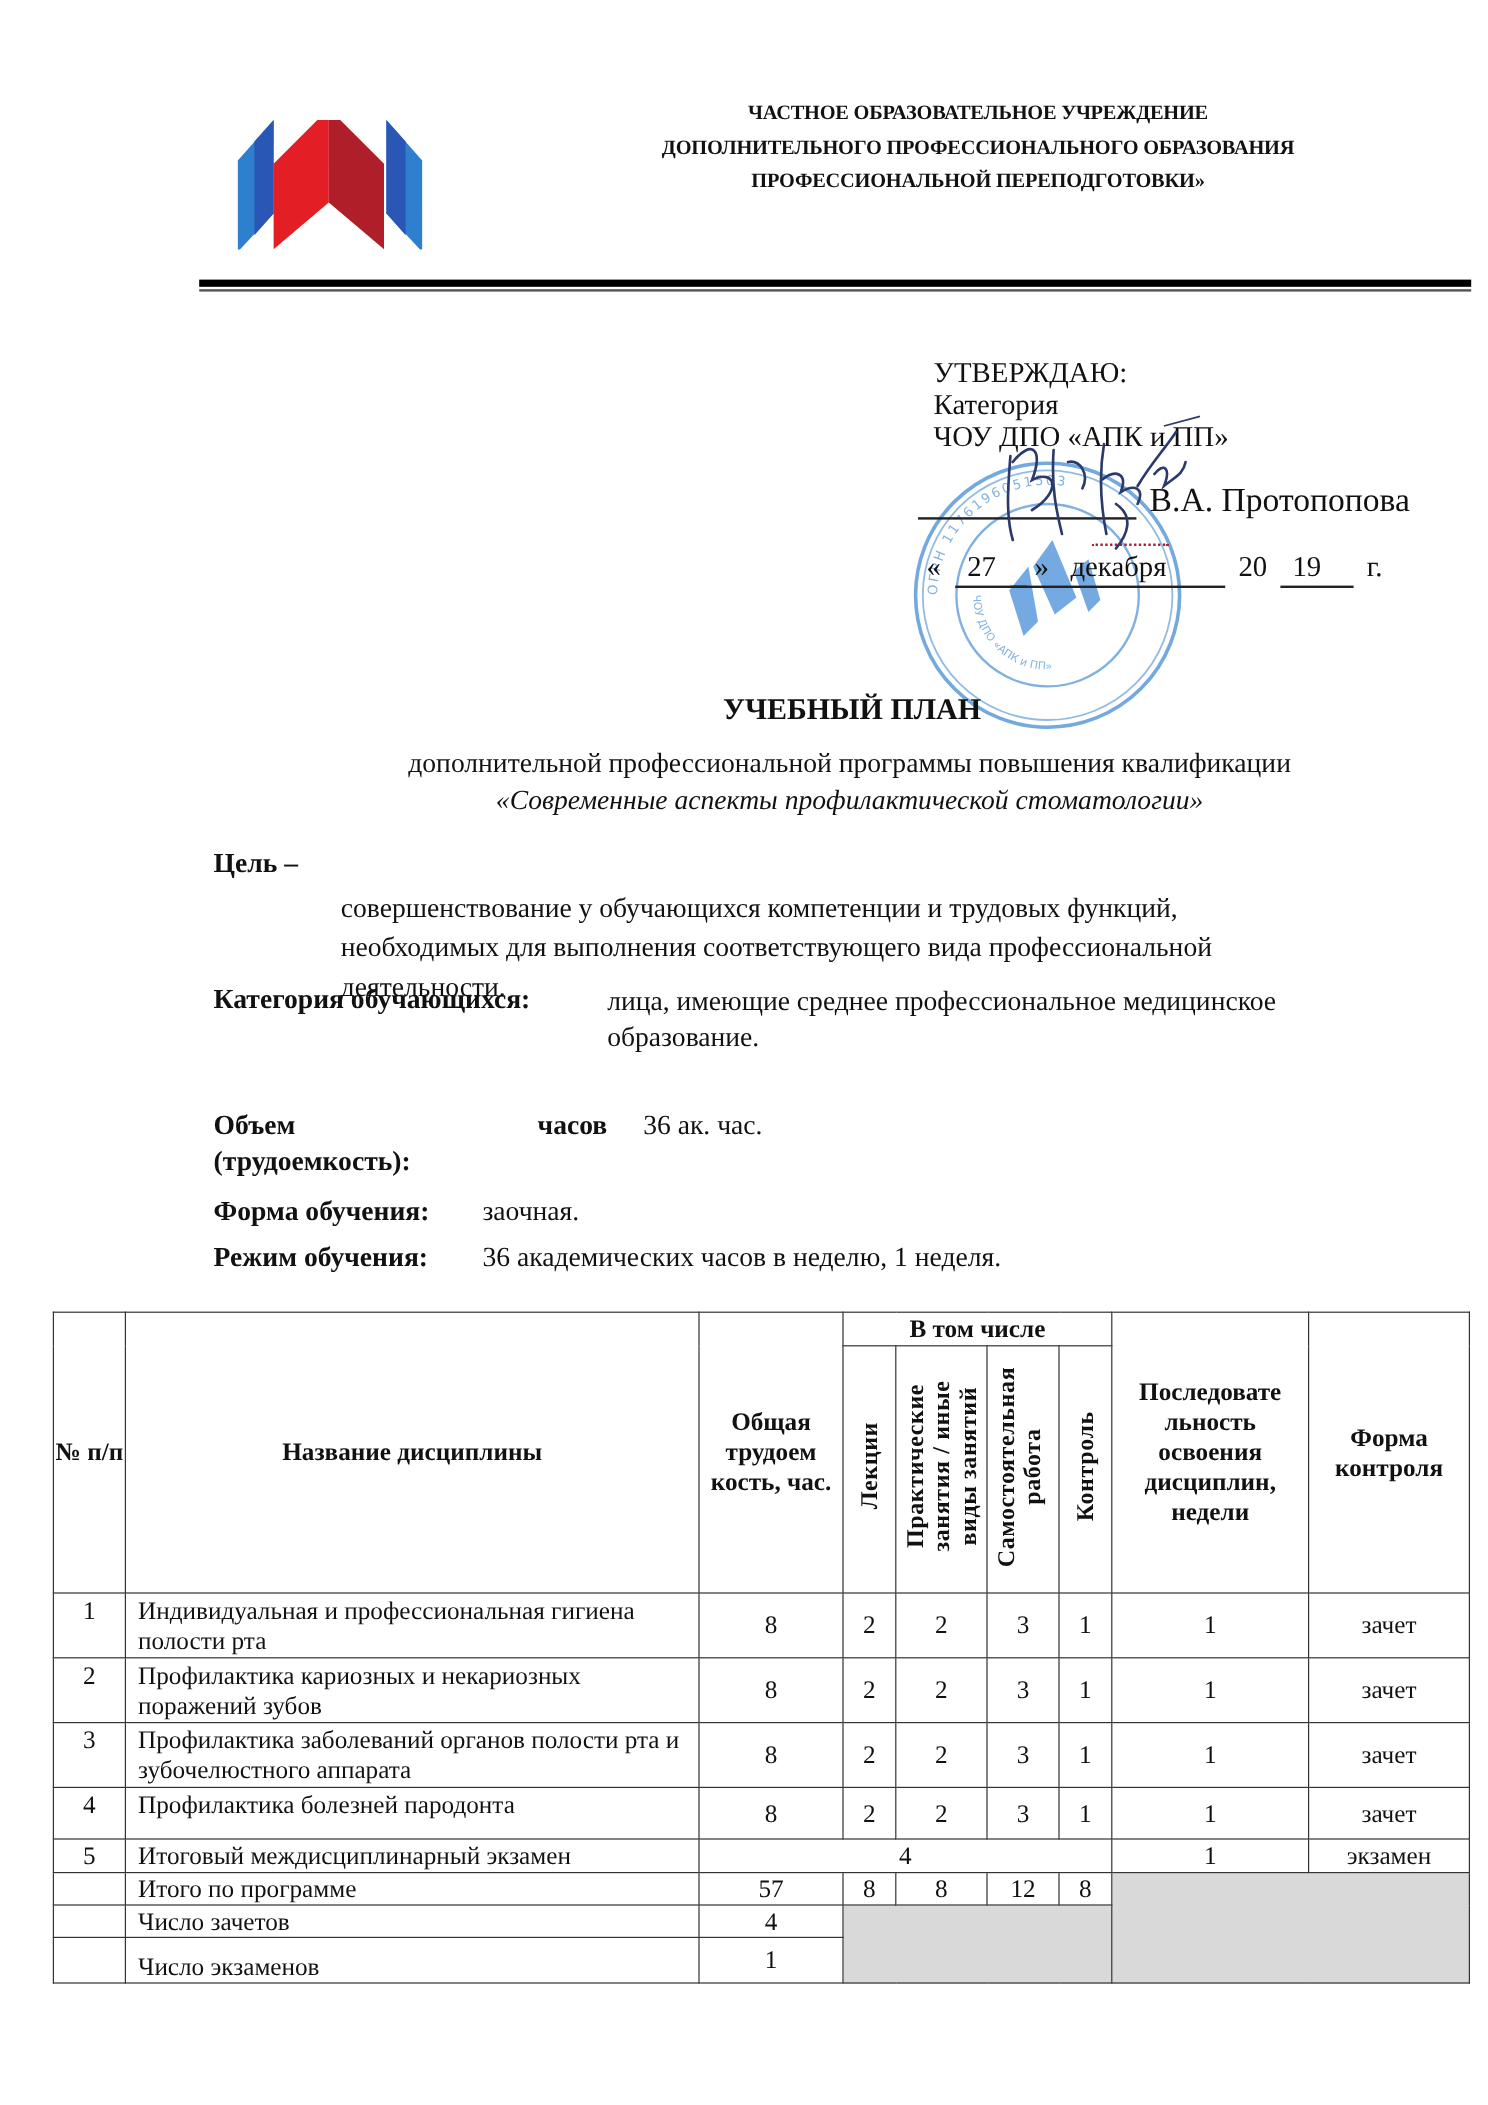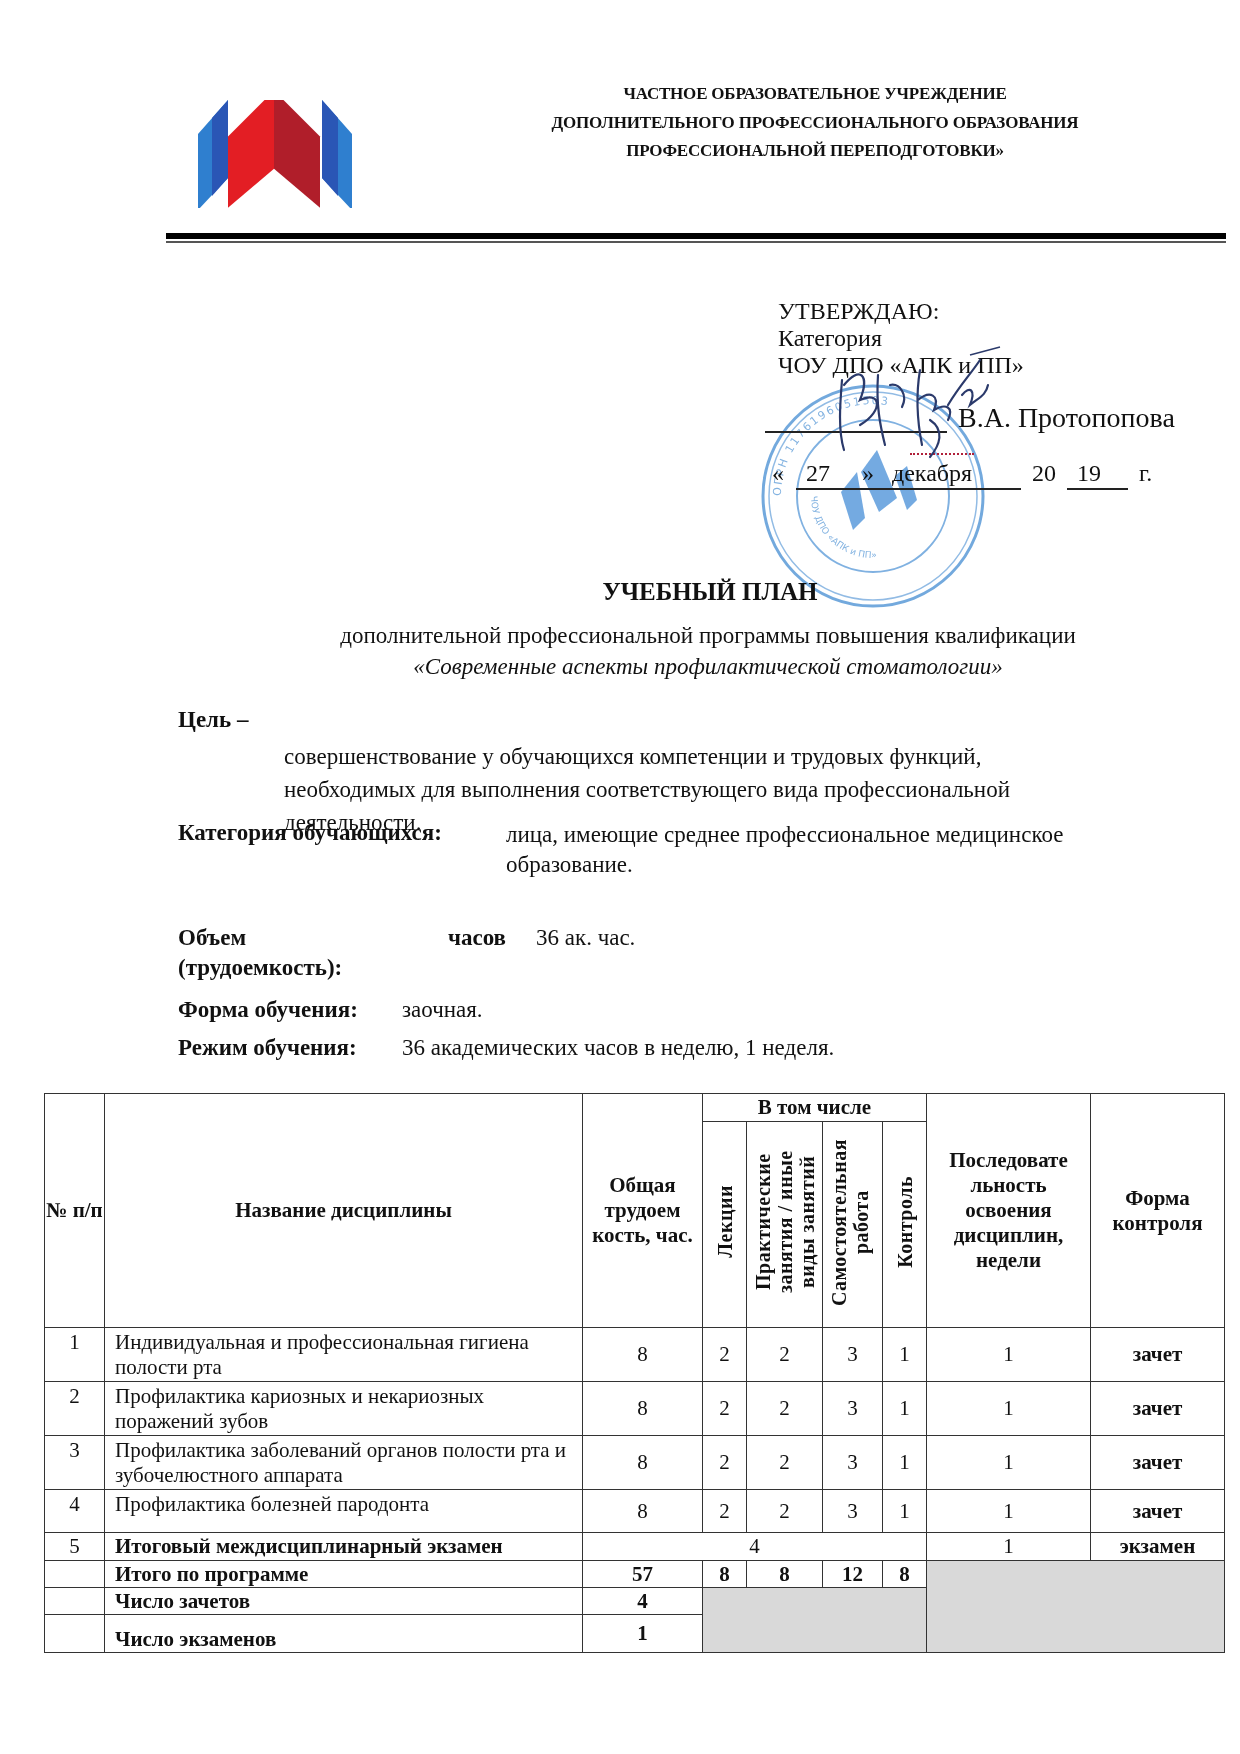--- a/index.html
+++ b/index.html
@@ -49,21 +49,21 @@
   #mode-value { left: 402px; top: 1035px; }
 
   
   #plan-table { position: absolute; left: 44px; top: 1093px; border-collapse: collapse;
                 table-layout: fixed; font-size: 21px; }
   #plan-table td, #plan-table th { border: 1.5px solid #333; padding: 0; text-align: center;
                 vertical-align: middle; }
   #plan-table th { font-weight: bold; line-height: 25px; }
   #plan-table td.name { text-align: left; padding-left: 10px; vertical-align: top; padding-top: 2px; line-height: 25px; }
   #plan-table td.num { vertical-align: top; padding-top: 2px; }
-  #plan-table .bold { font-weight: bold; }
+  #plan-table .bold { font-weight: normal; }
   #plan-table .gray { background: #d9d9d9; }
   .vert { writing-mode: vertical-rl; transform: rotate(180deg); display: inline-block;
           text-align: center; line-height: 22px; font-size: 20px; letter-spacing: 0.5px; white-space: nowrap; }
 </style>
 </head>
 <body>
 
 <svg id="logo" class="abs" viewBox="0 0 154 108">
   <polygon points="0,34 30,0 30,78 0,110" fill="#2f7fcf"></polygon>
   <polygon points="14,18 30,0 30,78 14,96" fill="#2a56b5"></polygon>

